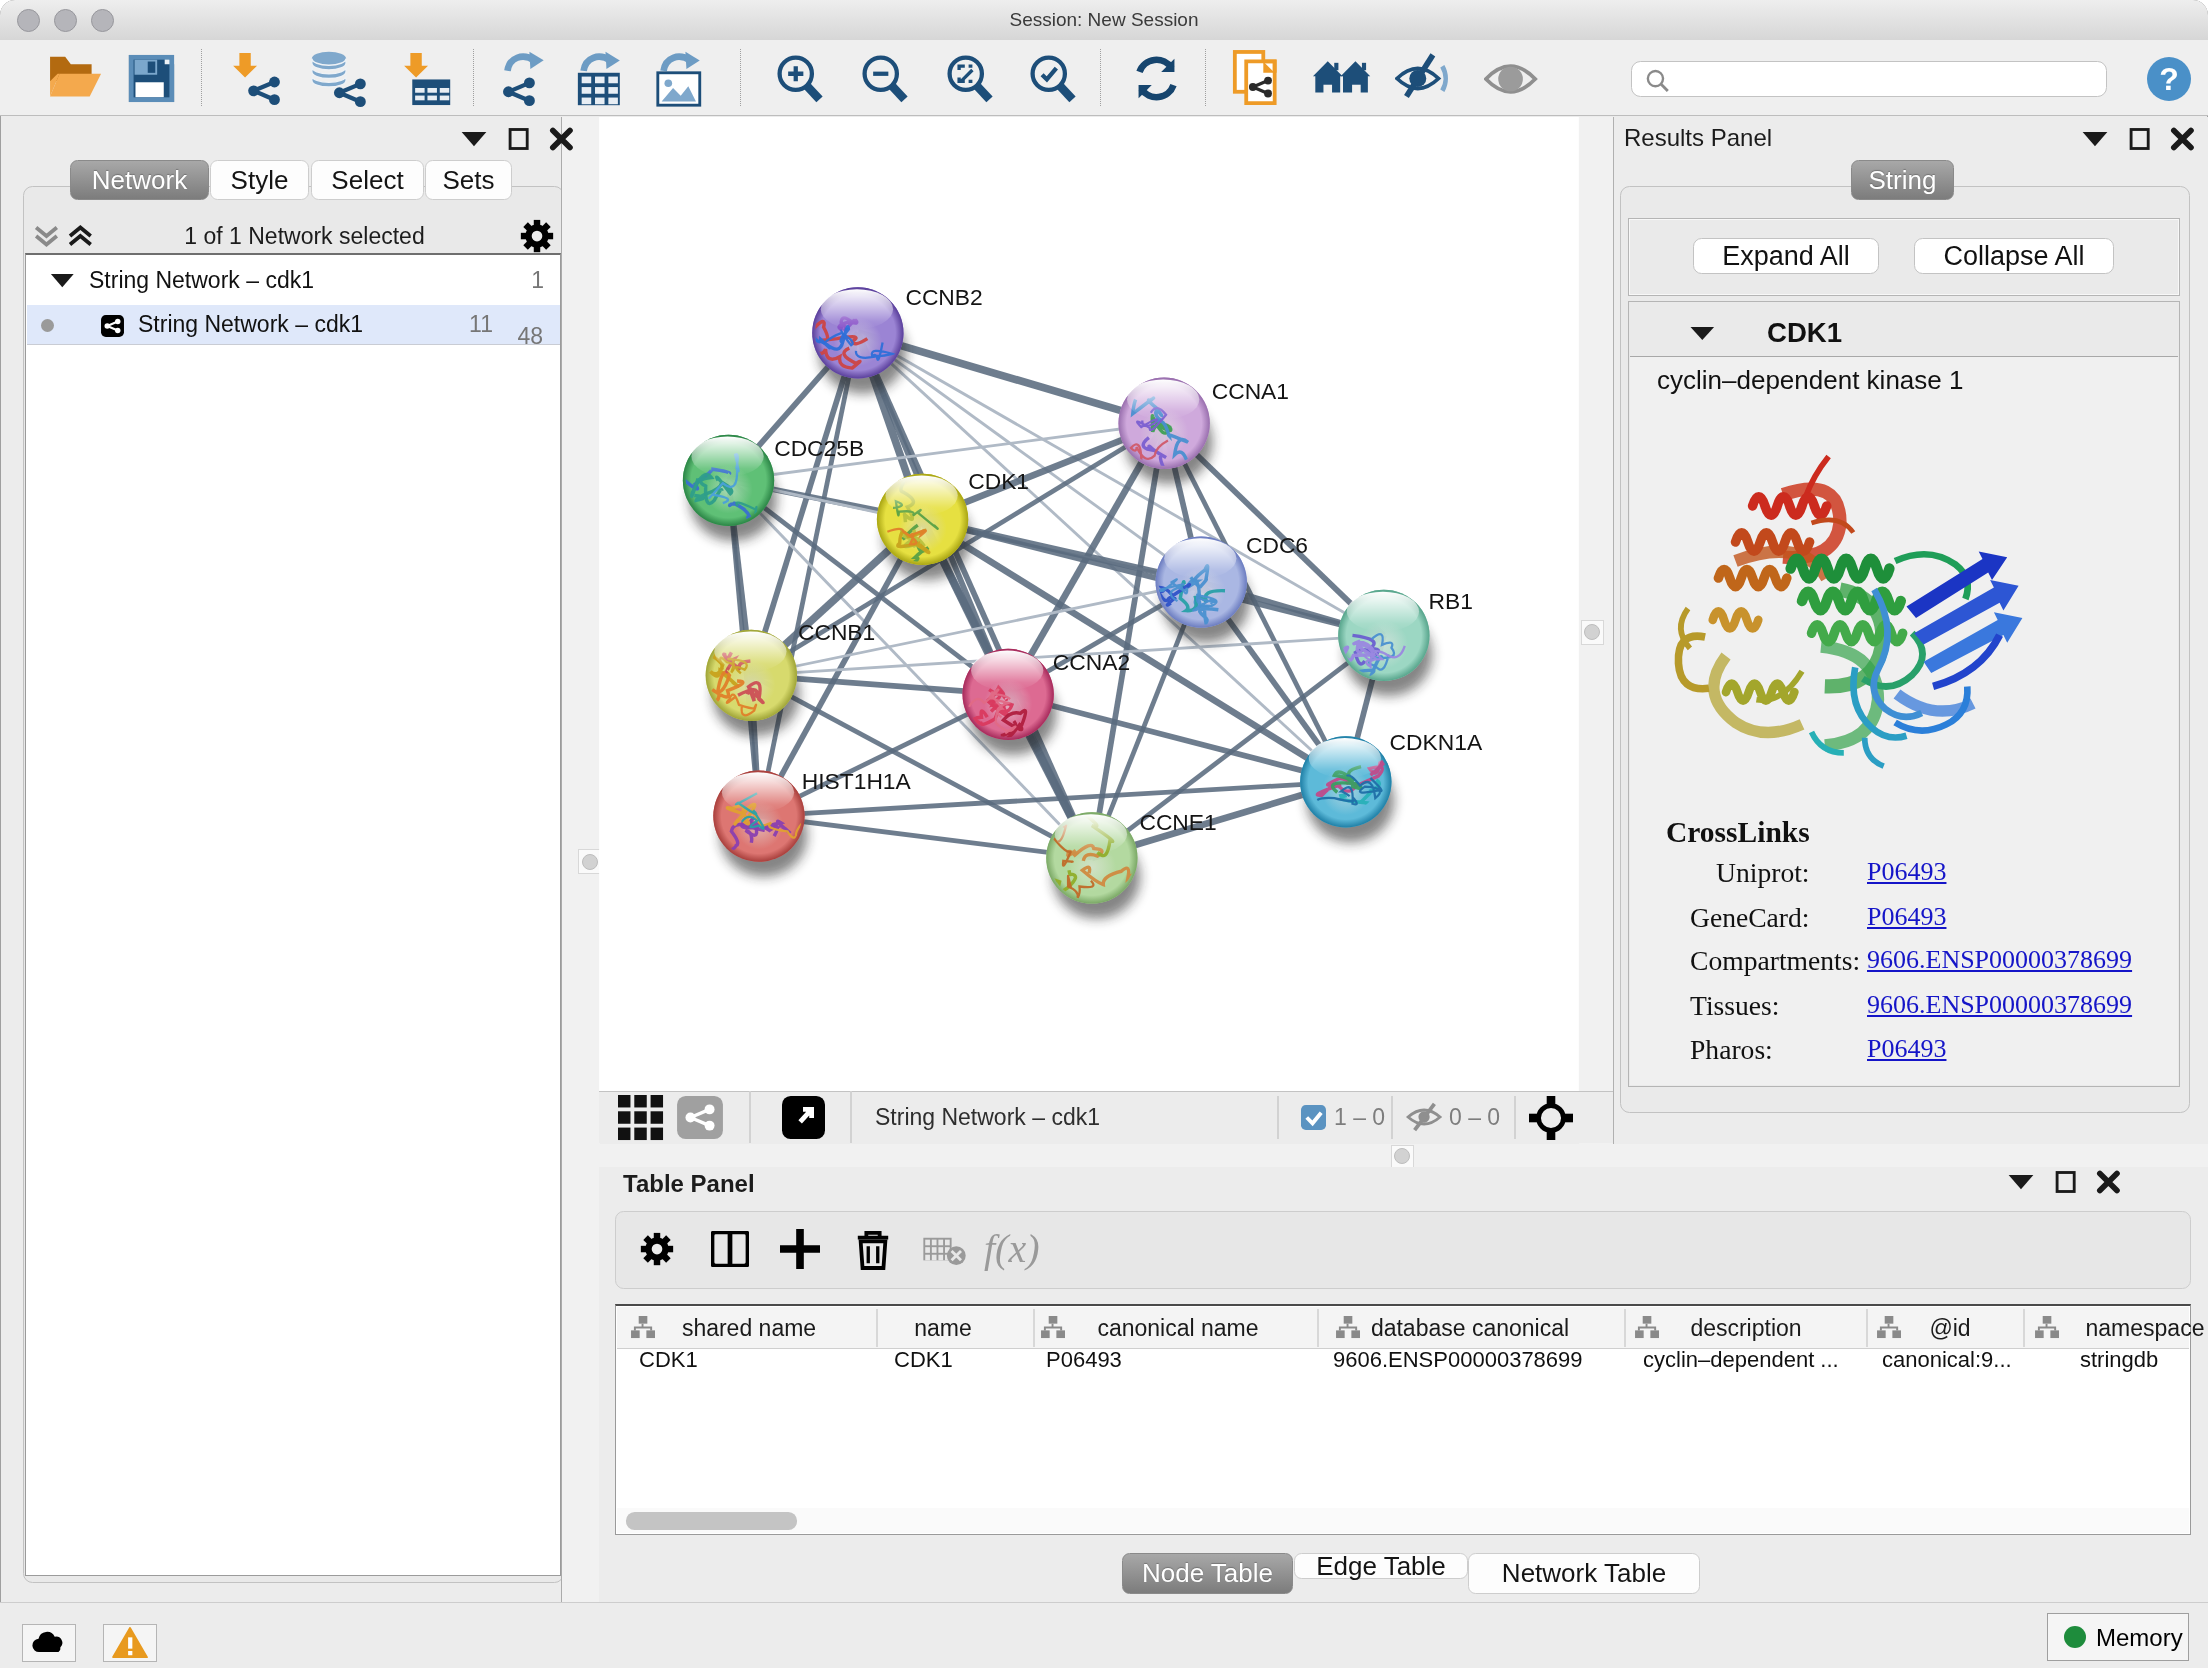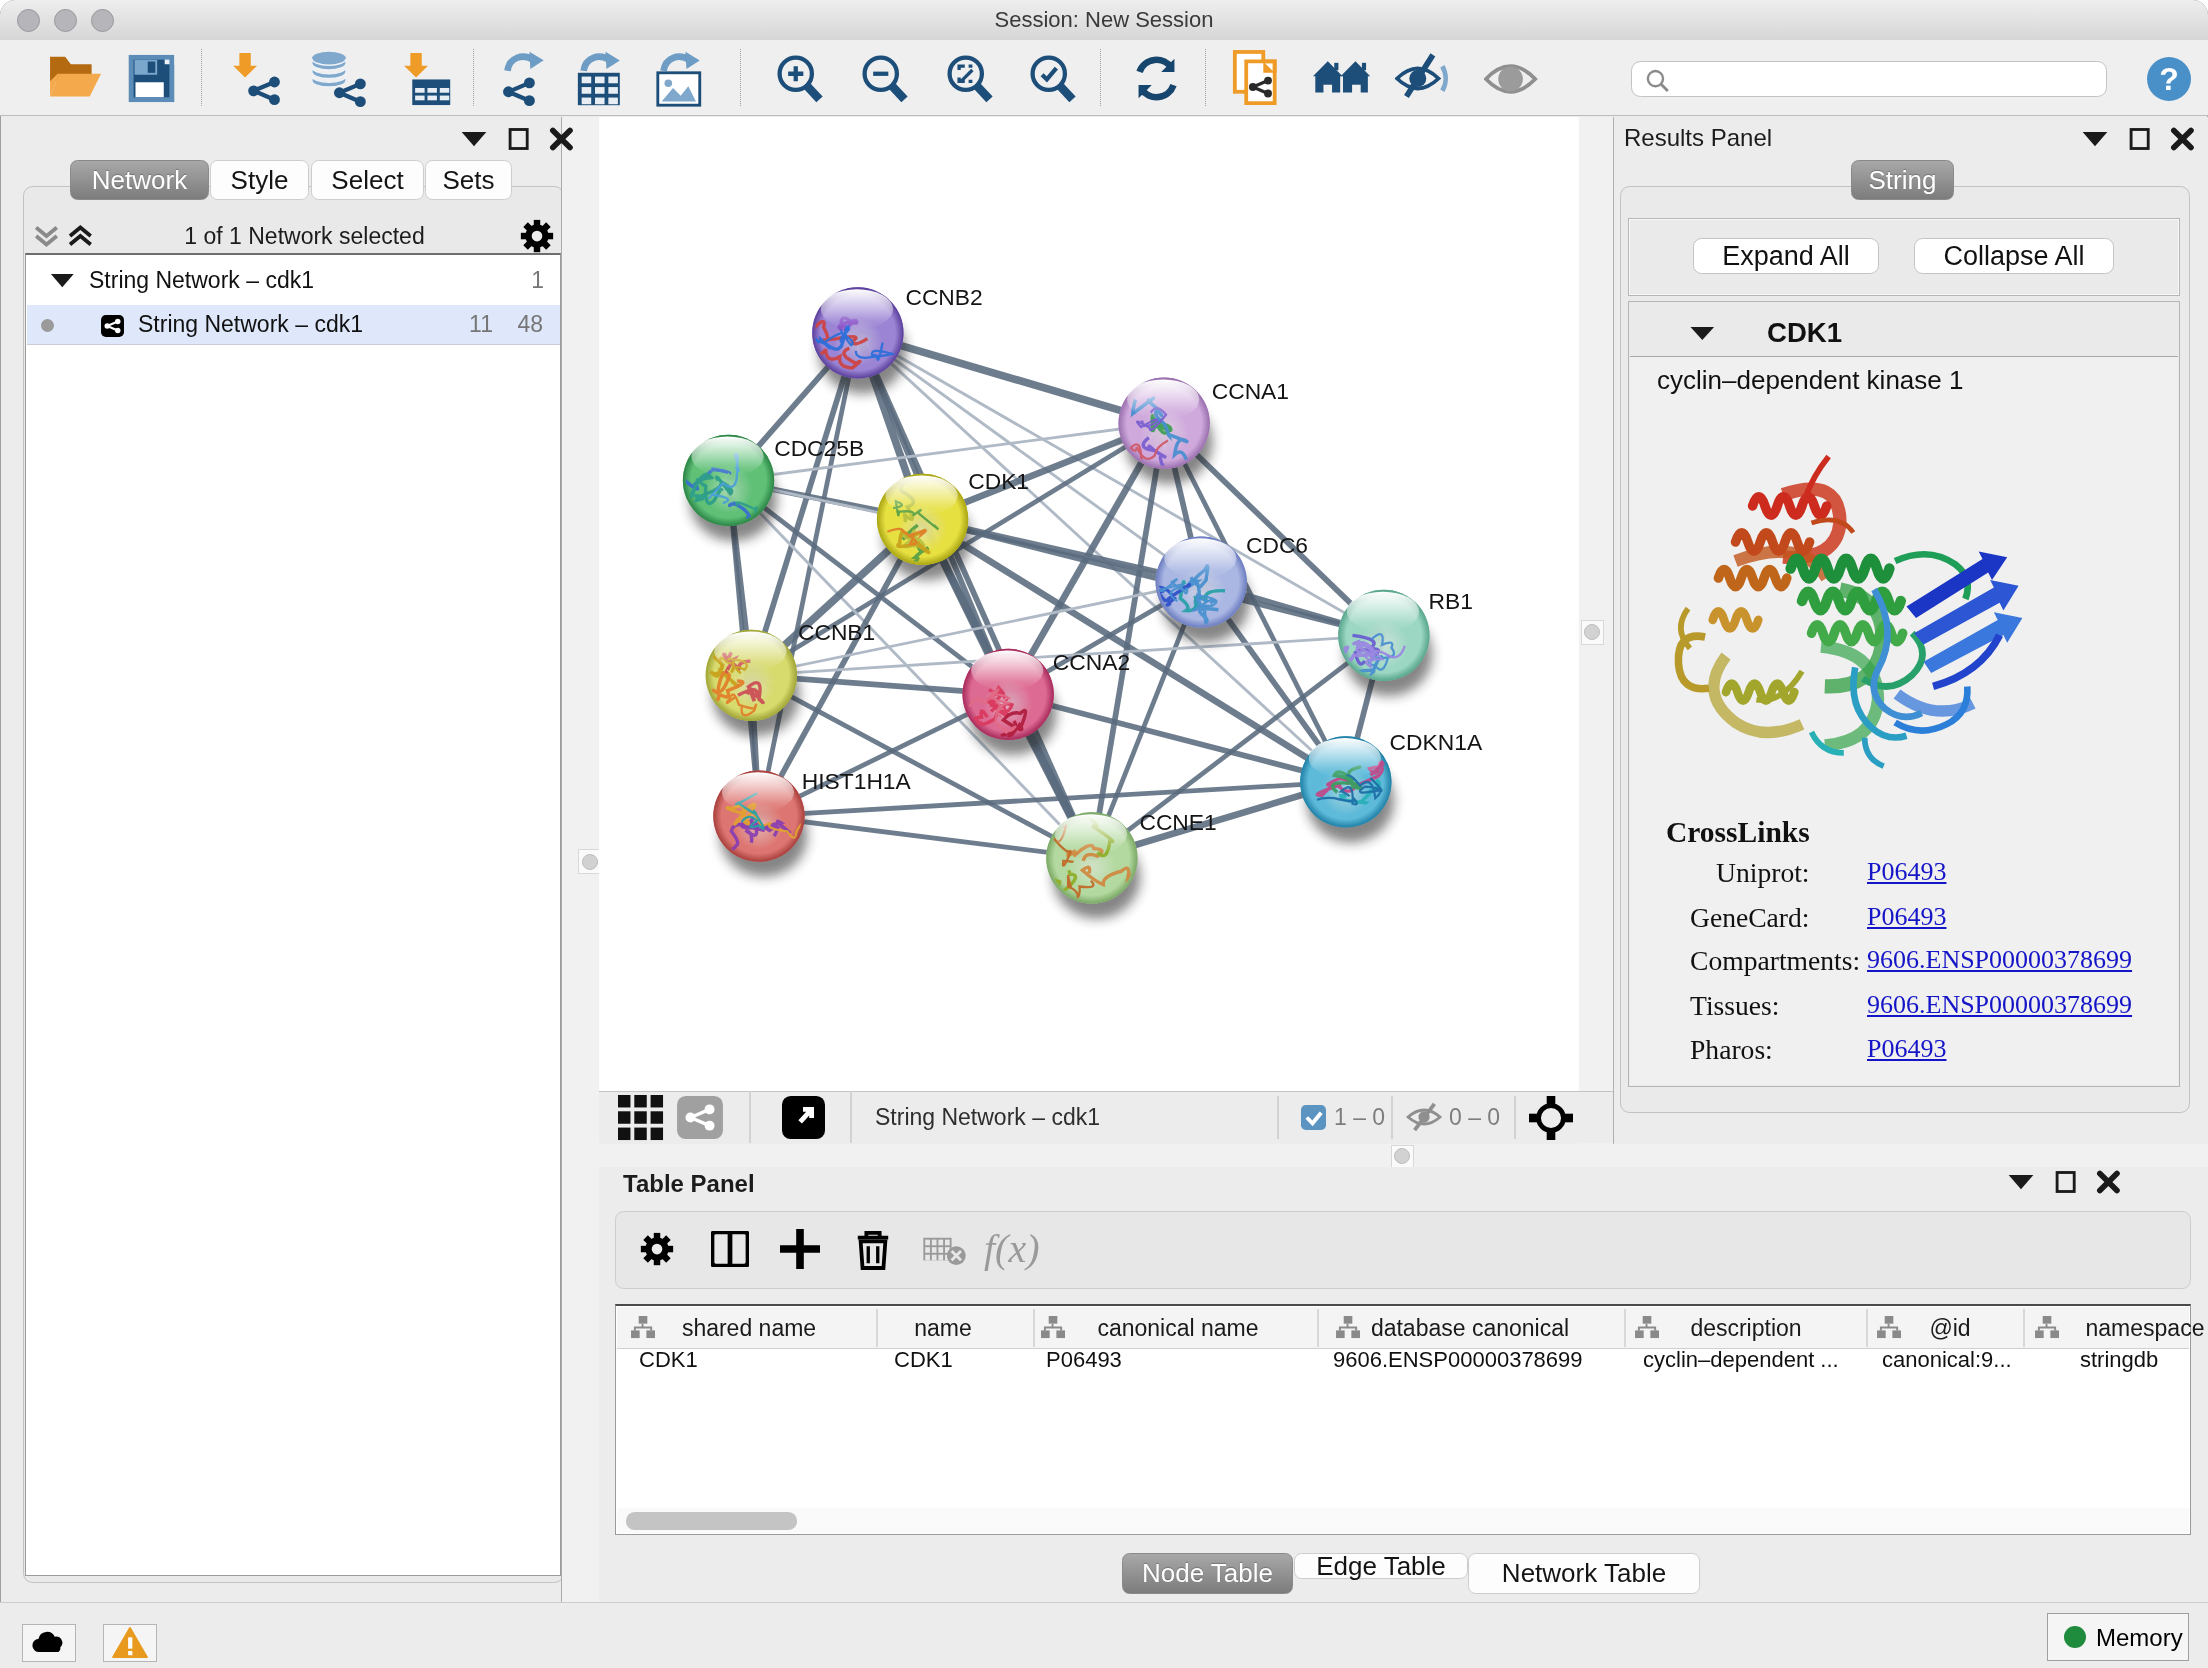--- a/index.html
+++ b/index.html
@@ -9,21 +9,21 @@
   .tabsel{background:linear-gradient(#a8a8a8,#7c7c7c);color:#fff;border:1px solid #8a8a8a;
           border-radius:7.6px;text-shadow:0 -1px 1px rgba(0,0,0,.25);}
   .tabun{background:#fdfdfd;color:#141414;border:1px solid #cdcdcd;border-radius:7.6px;}
   .tabc{display:flex;align-items:center;justify-content:center;font-size:26px;}
 </style></head><body>
 <div class="win">
 <div style="position:absolute;left:0;top:0;width:2208px;height:40px;background:linear-gradient(#eeeeee,#d6d6d6);border-bottom:1px solid #a9a9a9;border-radius:15px 15px 0 0;"></div>
     <div style="position:absolute;left:17px;top:8.6px;width:23px;height:23px;border-radius:50%;background:#b5b5ba;border:1px solid #97979c;box-sizing:border-box;"></div>
     <div style="position:absolute;left:54px;top:8.6px;width:23px;height:23px;border-radius:50%;background:#b5b5ba;border:1px solid #97979c;box-sizing:border-box;"></div>
     <div style="position:absolute;left:91px;top:8.6px;width:23px;height:23px;border-radius:50%;background:#b5b5ba;border:1px solid #97979c;box-sizing:border-box;"></div>
-    <div style="position:absolute;left:0;top:0;width:2208px;height:40px;display:flex;align-items:center;justify-content:center;font-size:22px;color:#3a3a3a;">Session: New Session</div>
+    <div style="position:absolute;left:0;top:0;width:2208px;height:40px;display:flex;align-items:center;justify-content:center;font-size:19px;color:#3a3a3a;">Session: New Session</div>
     <div style="position:absolute;left:0;top:40px;width:2208px;height:76px;background:#efefef;border-bottom:1px solid #bdbdbd;box-sizing:border-box;"></div>
     <div style="position:absolute;left:201px;top:49px;width:0px;height:57px;border-left:1.9px dotted #9f9f9f;"></div>
     <div style="position:absolute;left:473px;top:49px;width:0px;height:57px;border-left:1.9px dotted #9f9f9f;"></div>
     <div style="position:absolute;left:740px;top:49px;width:0px;height:57px;border-left:1.9px dotted #9f9f9f;"></div>
     <div style="position:absolute;left:1100px;top:49px;width:0px;height:57px;border-left:1.9px dotted #9f9f9f;"></div>
     <div style="position:absolute;left:1205px;top:49px;width:0px;height:57px;border-left:1.9px dotted #9f9f9f;"></div>
     <svg style="position:absolute;left:46px;top:53px;z-index:1" width="61" height="51" viewBox="0 0 64 54">
       <path d="M4 4 L20 4 L26 12 L48 12 L48 30 L4 30 z" fill="#b36a10"></path>
       <path d="M4 46 L14 22 L58 22 L46 46 z" fill="#f4a94d"></path>
       <path d="M4 46 L4 30 L12 22 L14 22 z" fill="#f4a94d"></path>
@@ -197,21 +197,21 @@
     <svg style="position:absolute;left:101px;top:315px;z-index:1" width="23" height="22" viewBox="0 0 24 23">
       <rect x="0" y="0" width="24" height="23" rx="5" fill="#000"></rect>
       <line x1="6.5" y1="11.5" x2="17.5" y2="6.825" stroke="#fff" stroke-width="2.2"></line>
       <line x1="6.5" y1="11.5" x2="17.5" y2="16.175" stroke="#fff" stroke-width="2.2"></line>
       <circle cx="6.5" cy="11.5" r="2.8600000000000003" fill="#fff"></circle>
       <circle cx="17.5" cy="6.825" r="2.8600000000000003" fill="#fff"></circle>
       <circle cx="17.5" cy="16.175" r="2.8600000000000003" fill="#fff"></circle>
     </svg>
     <div style="position:absolute;left:138px;top:309px;width:285px;height:30px;display:flex;align-items:center;font-size:23px;color:#111;">String Network – cdk1</div>
     <div style="position:absolute;left:442px;top:309px;width:51px;height:30px;display:flex;align-items:center;justify-content:flex-end;font-size:23px;color:#767676;">11</div>
-    <div style="position:absolute;left:494px;top:309px;width:49px;height:30px;display:flex;align-items:center;justify-content:flex-end;font-size:23px;color:#767676;">48</div>
+    <div style="position:absolute;left:494px;top:321px;width:49px;height:30px;display:flex;align-items:center;justify-content:flex-end;font-size:23px;color:#767676;">48</div>
     <div style="position:absolute;left:561px;top:117px;width:38px;height:1485px;background:#f1f1f1;border-left:1.9px solid #ababab;"></div>
     <div style="position:absolute;left:578px;top:849px;width:21px;height:23px;background:#fafafa;border:1px solid #d8d8d8;"></div>
     <div style="position:absolute;left:582px;top:854px;width:14.3px;height:14.3px;border-radius:50%;background:#d2d2d2;border:1px solid #bdbdbd;"></div>
     <div style="position:absolute;left:1579px;top:117px;width:34px;height:1027px;background:#f1f1f1;"></div>
     <div style="position:absolute;left:1581px;top:620px;width:21px;height:23px;background:#fafafa;border:1px solid #d8d8d8;"></div>
     <div style="position:absolute;left:1584px;top:624px;width:14.3px;height:14.3px;border-radius:50%;background:#d2d2d2;border:1px solid #bdbdbd;"></div>
     <svg style="position:absolute;left:599px;top:117px" width="980" height="974" viewBox="0 0 1030 1024">
       <rect width="1030" height="1024" fill="#ffffff"></rect>
       <defs>
         <filter id="blur6" x="-50%" y="-50%" width="200%" height="200%">

